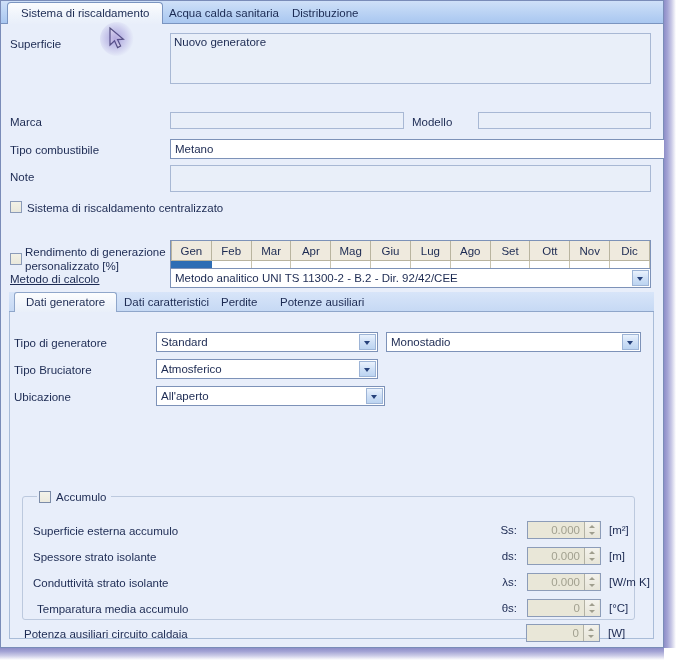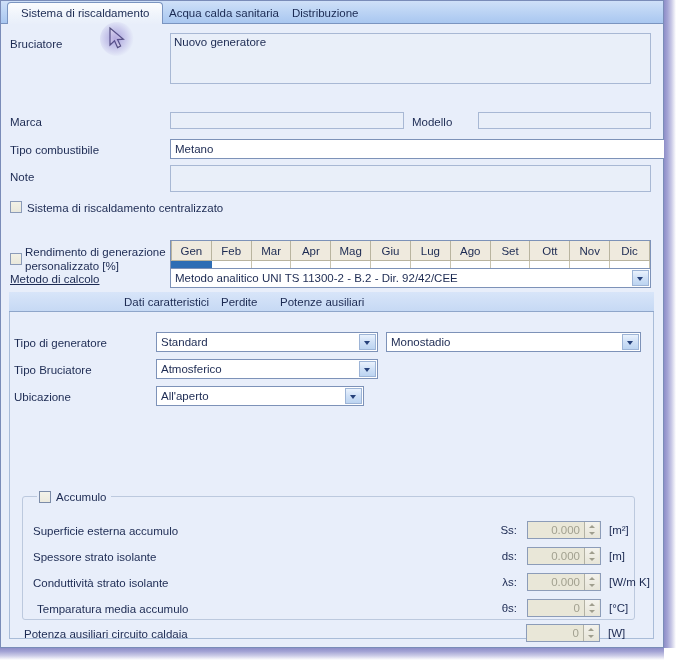--- a/index.html
+++ b/index.html
@@ -340,21 +340,21 @@
       <div class="top-tab" style="left:155px;">
         <span>Acqua calda sanitaria</span>
       </div>
       <div class="top-tab" style="left:278px;">
         <span>Distribuzione</span>
       </div>
     </div>
 
     <div id="main-panel">
 
-      <div class="flabel" style="left:9px; top:14px;">Bruciatore</div>
+      <div class="flabel" style="left:9px; top:14px;">Superficie</div>
       <textarea class="tbox" style="left: 169px; top: 9px; width: 481px; height: 51px;">Nuovo generatore</textarea>
 
       <div class="flabel" style="left:9px; top:92px;">Marca</div>
       <input class="tbox" style="left: 169px; top: 88px; width: 234px; height: 17px;" type="text" value="">
       <div class="flabel" style="left:411px; top:92px;">Modello</div>
       <input class="tbox" style="left: 477px; top: 88px; width: 173px; height: 17px;" type="text" value="">
 
       <div class="flabel" style="left:9px; top:120px;">Tipo combustibile</div>
       <div class="combo" style="left:169px; top:115px; width:565px;">
         <span class="combo-text">Metano</span>
@@ -408,20 +408,23 @@
         </table>
       </div>
 
       <div class="flabel" style="left:9px; top:249px;text-decoration:underline;">Metodo di calcolo</div>
       <div class="combo" style="left:169px; top:244px; width:481px;">
         <span class="combo-text">Metodo analitico UNI TS 11300-2 - B.2 - Dir. 92/42/CEE</span>
         <span class="combo-btn"></span>
       </div>
 
       <div id="inner-tabstrip">
+        <div class="inner-tab active" style="left:5px;">
+          <span>Dati generatore</span>
+        </div>
         <div class="inner-tab" style="left:104px;">
           <span>Dati caratteristici</span>
         </div>
         <div class="inner-tab" style="left:201px;">
           <span>Perdite</span>
         </div>
         <div class="inner-tab" style="left:260px;">
           <span>Potenze ausiliari</span>
         </div>
       </div>
@@ -438,21 +441,21 @@
           <span class="combo-btn"></span>
         </div>
 
         <div class="flabel" style="left:4px; top:52px;">Tipo Bruciatore</div>
         <div class="combo" style="left:146px; top:47px; width:222px;">
           <span class="combo-text">Atmosferico</span>
           <span class="combo-btn"></span>
         </div>
 
         <div class="flabel" style="left:4px; top:79px;">Ubicazione</div>
-        <div class="combo" style="left:146px; top:74px; width:208px;">
+        <div class="combo" style="left:146px; top:74px; width:229px;">
           <span class="combo-text">All'aperto</span>
           <span class="combo-btn"></span>
         </div>
 
         <div id="accumulo-group">
           <div id="accumulo-legend">
             <span class="cbx-inline"></span>
             <span>Accumulo</span>
           </div>
 

